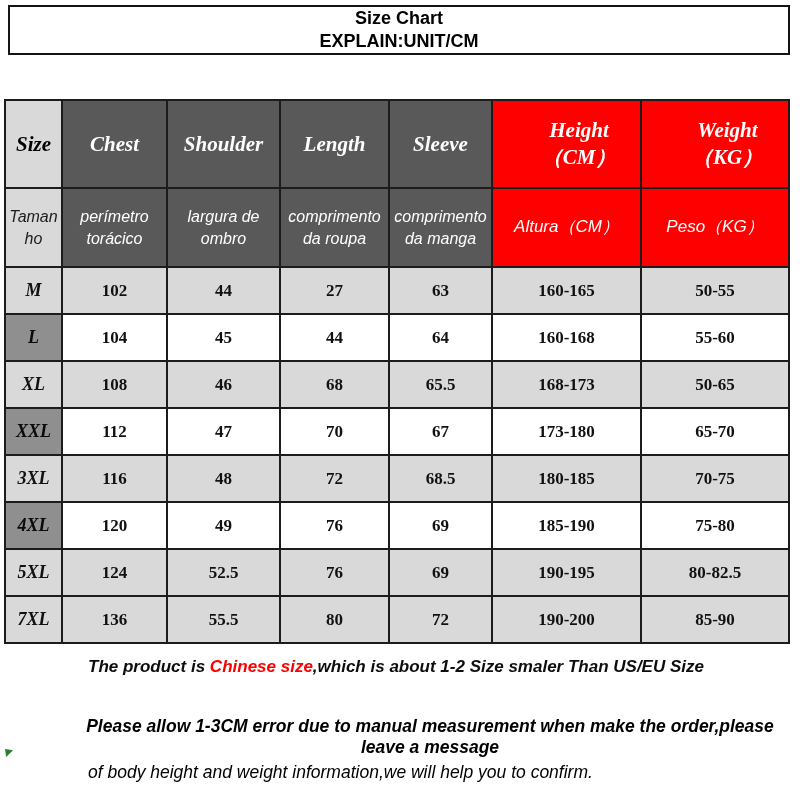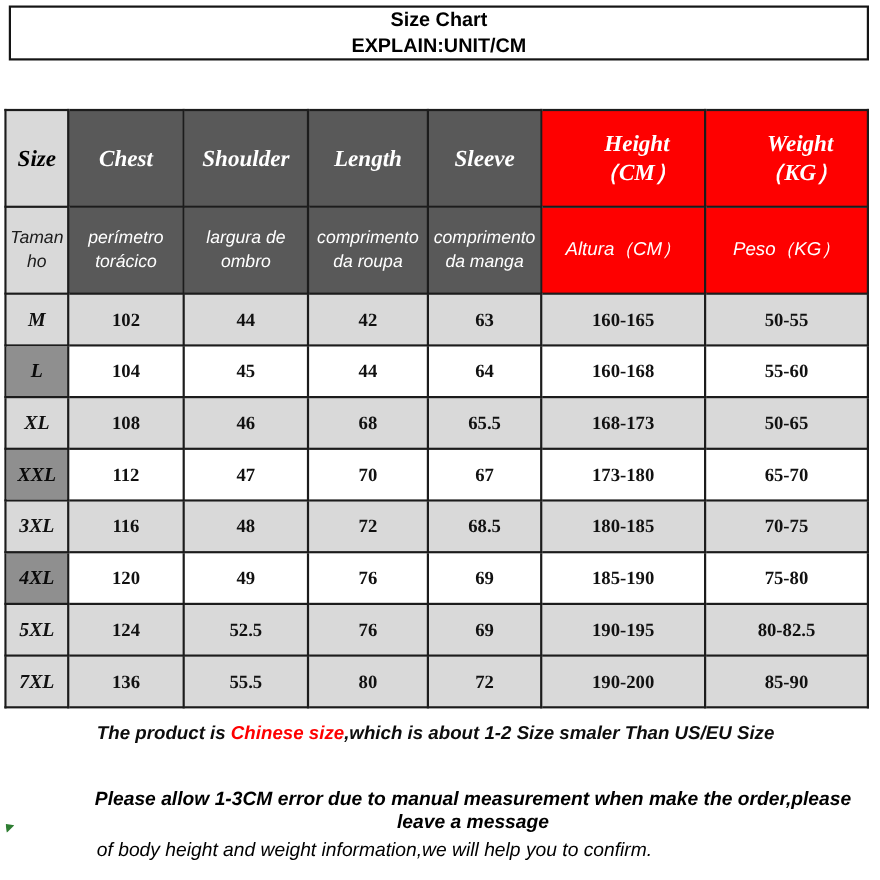--- a/index.html
+++ b/index.html
@@ -113,21 +113,21 @@
         <td>comprimento da roupa</td>
         <td>comprimento da manga</td>
         <td class="red">Altura（CM）</td>
         <td class="red">Peso（KG）</td>
       </tr>
 
       <tr class="data odd">
         <td class="size-cell">M</td>
         <td>102</td>
         <td>44</td>
-        <td>42</td>
+        <td>27</td>
         <td>63</td>
         <td>160-165</td>
         <td>50-55</td>
       </tr>
       <tr class="data even">
         <td class="size-cell">L</td>
         <td>104</td>
         <td>45</td>
         <td>44</td>
         <td>64</td>

